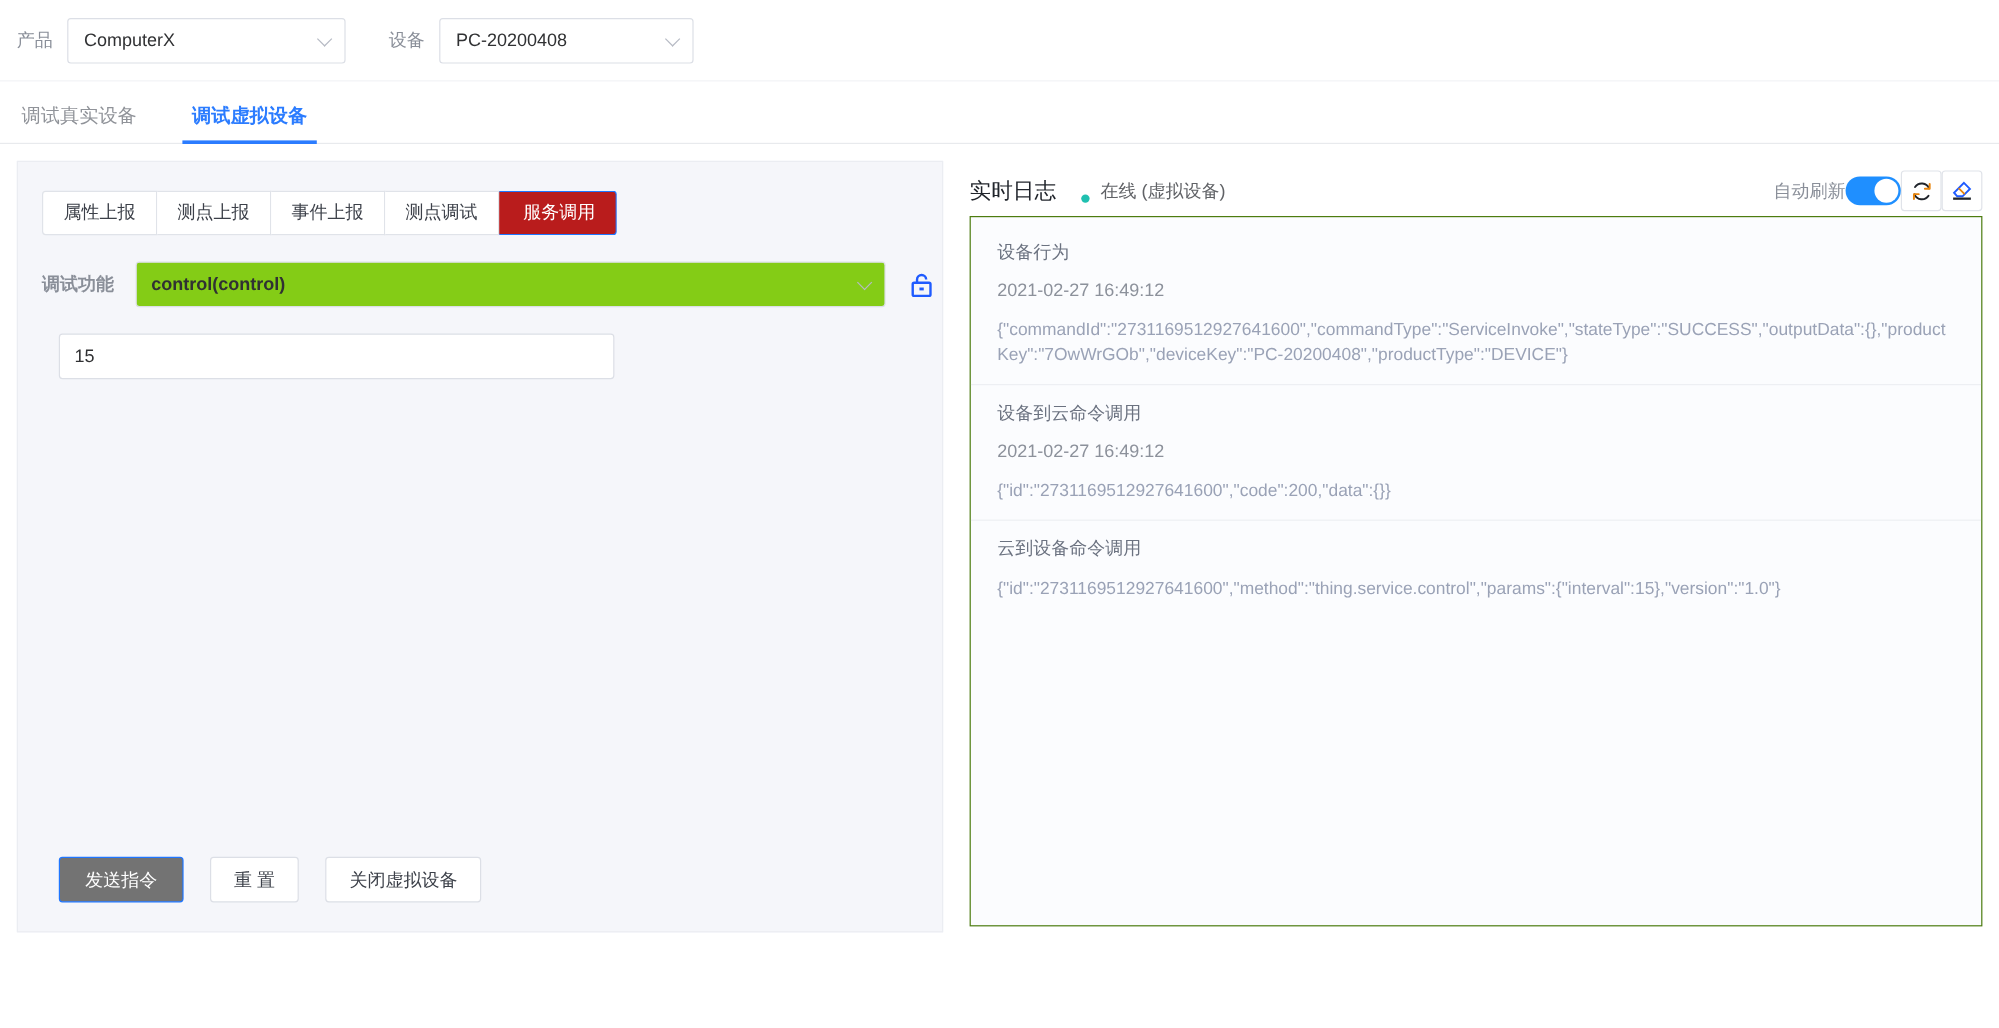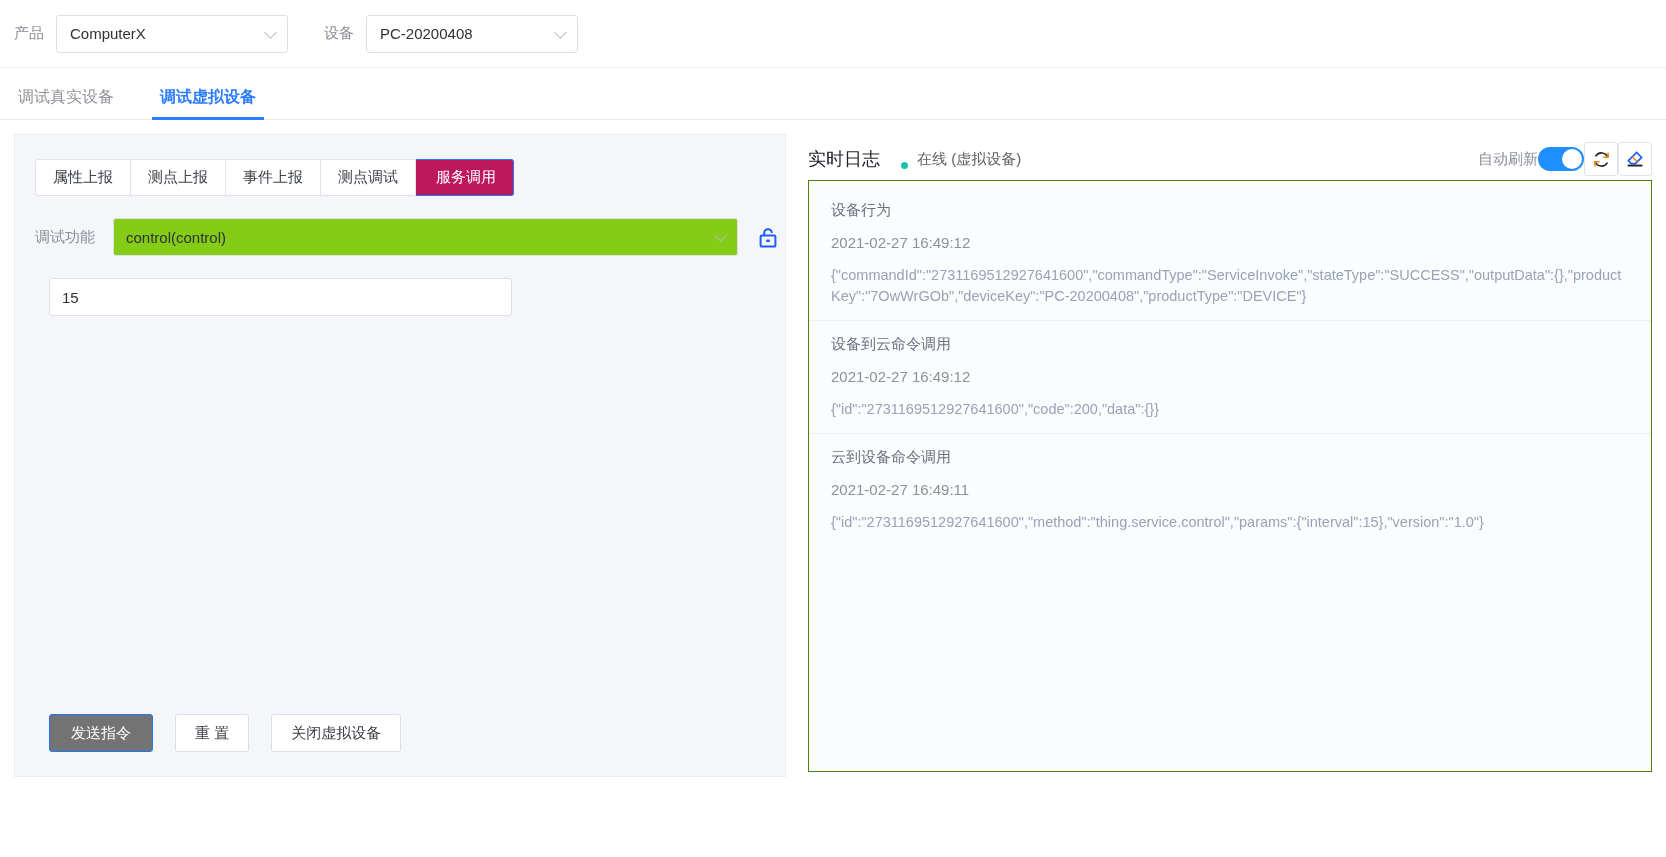--- a/index.html
+++ b/index.html
@@ -116,31 +116,32 @@
     color: #3c4049;
     background: #ffffff;
     border: 1px solid #e0e3e9;
     border-left: none;
     cursor: pointer;
     white-space: nowrap;
   }
   .subtab:first-child { border-left: 1px solid #e0e3e9; border-radius: 3px 0 0 3px; }
   .subtab:last-child  { border-radius: 0 3px 3px 0; }
   .subtab.active {
-    background: #be185d;
+    background: #b91c1c;
     border-color: #1f76ff;
     color: #ffffff;
     padding-left: 20px;
   }
 
   
   .func-row {
     display: flex;
     align-items: center;
     padding: 22px 0 0 20px;
+    font-weight: bold;
   }
   .func-label {
     color: #8a8f99;
     font-size: 15px;
     width: 78px;
     flex: none;
   }
   .func-select {
     width: 625px;
     height: 38px;
@@ -392,18 +393,17 @@
         <div class="log-time">2021-02-27 16:49:12</div>
         <div class="log-json">{"commandId":"2731169512927641600","commandType":"ServiceInvoke","stateType":"SUCCESS","outputData":{},"productKey":"7OwWrGOb","deviceKey":"PC-20200408","productType":"DEVICE"}</div>
       </div>
       <div class="log-entry">
         <div class="log-type">设备到云命令调用</div>
         <div class="log-time">2021-02-27 16:49:12</div>
         <div class="log-json">{"id":"2731169512927641600","code":200,"data":{}}</div>
       </div>
       <div class="log-entry">
         <div class="log-type">云到设备命令调用</div>
-        <div class="log-time">2021-02-27 16:49:11</div>
         <div class="log-json">{"id":"2731169512927641600","method":"thing.service.control","params":{"interval":15},"version":"1.0"}</div>
       </div>
     </div>
   </div>
 </div>
 
 </body></html>

